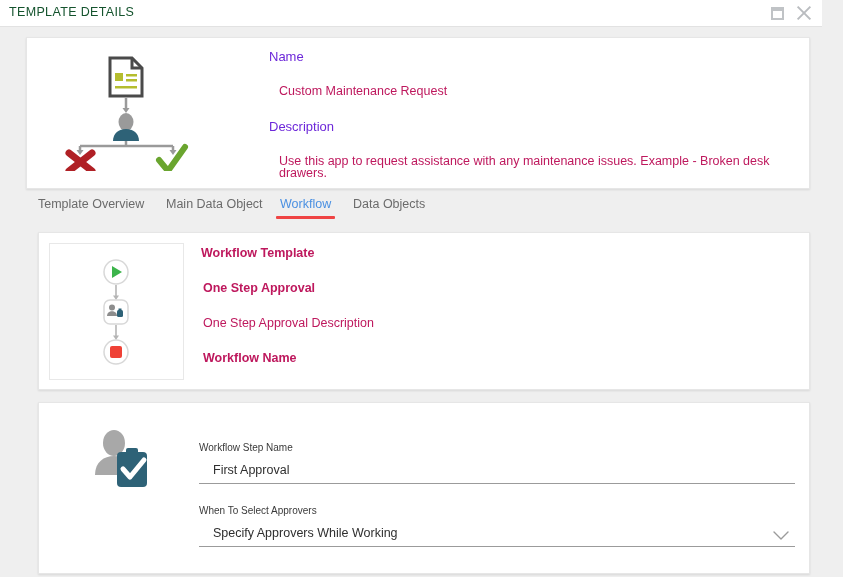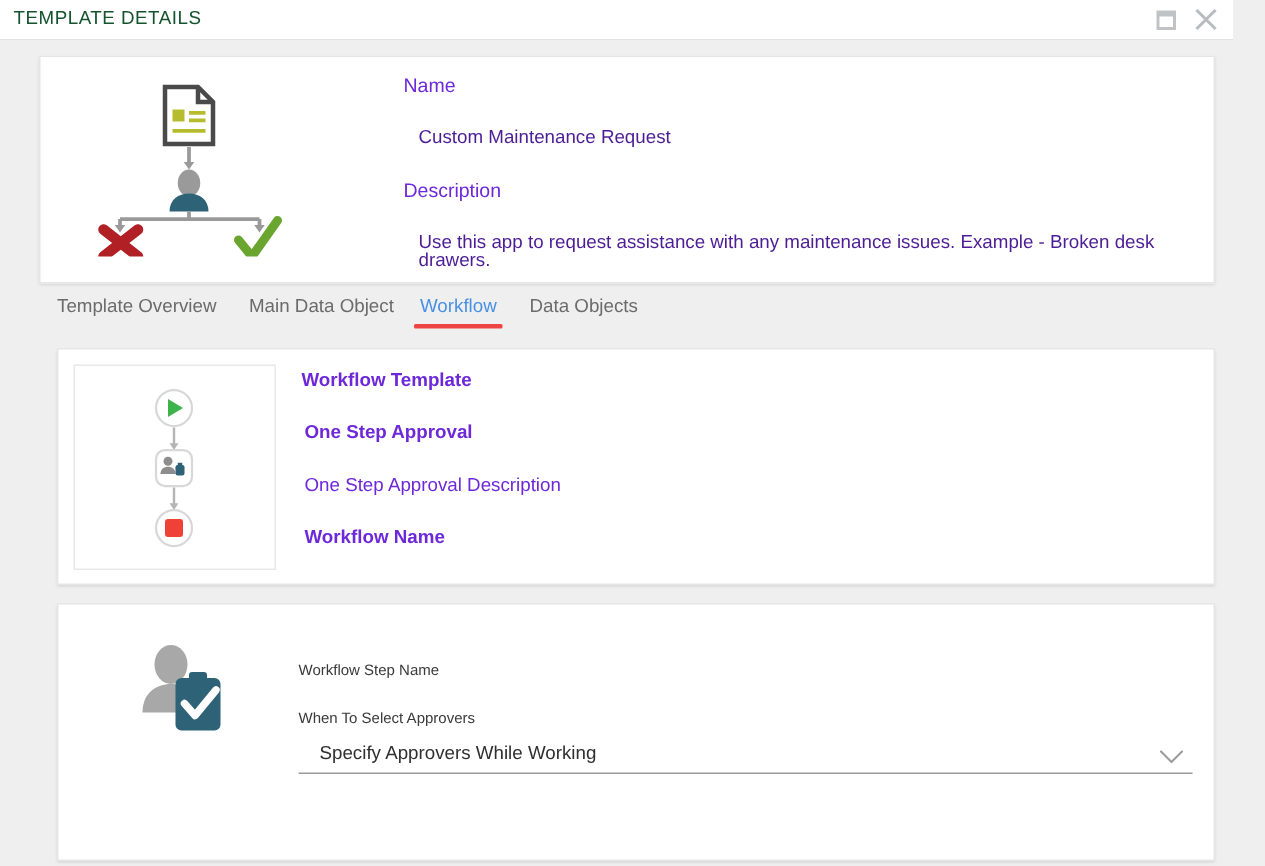--- a/index.html
+++ b/index.html
@@ -99,21 +99,21 @@
     left: 242px; top: 12px;
     right: 12px;
   }
   .field-label {
     font-size: 13px;
     color: #6d28d9;
     line-height: 1;
   }
   .field-value {
     font-size: 12.5px;
-    color: #4c1d95;
+    color: #be185d;
     line-height: 1;
   }
   .info-fields .field-label { margin-left: 0; }
   .row-name-label  { margin-top: 0px; }
   .row-name-value  { margin-top: 22px; margin-left: 10px; }
   .row-desc-label  { margin-top: 22px; margin-left: 10px; }
   .row-desc-value  { margin-top: 22px; margin-left: 10px; }
 
   
   .tabbar {
@@ -155,21 +155,21 @@
     left: 10px; top: 10px;
     width: 135px; height: 137px;
     border: 1px solid #e8e8e8;
     background: #ffffff;
     box-sizing: border-box;
   }
   .wf-text {
     position: absolute;
     left: 162px; top: 14px;
   }
-  .wf-line { font-size: 12.5px; color: #6d28d9; line-height: 1; }
+  .wf-line { font-size: 12.5px; color: #be185d; line-height: 1; }
   .wf-line.b { font-weight: bold; }
   .wf-l0 { margin-top: 0px; }
   .wf-l1 { margin-top: 22px; margin-left: 2px; }
   .wf-l2 { margin-top: 23px; margin-left: 2px; }
   .wf-l3 { margin-top: 22px; margin-left: 2px; }
 
   
   .card-wf-step {
     left: 38px; top: 375px;
     width: 772px; height: 172px;
@@ -319,20 +319,21 @@
           <ellipse cx="25" cy="15" rx="11" ry="13" fill="#a8a8a8"></ellipse>
           <path d="M6 47 c0 -13 9 -19 19 -19 c10 0 19 6 19 19 z" fill="#a8a8a8"></path>
           <rect x="28" y="24" width="30" height="35" rx="4" ry="4" fill="#2e6277"></rect>
           <rect x="37" y="20" width="12" height="7" rx="2" ry="2" fill="#2e6277"></rect>
           <path d="M34 41 l7 8 l14 -17" fill="none" stroke="#ffffff" stroke-width="5" stroke-linecap="round" stroke-linejoin="round"></path>
         </svg>
       </div>
 
       <div class="step-fields">
         <div class="step-label">Workflow Step Name</div>
+        <div class="step-input" placeholder="Workflow Step Name">First Approval</div>
 
         <div class="step-label step-label-2">When To Select Approvers</div>
         <div class="step-input">
           <span>Specify Approvers While Working</span>
           <span class="select-chevron">
             <svg width="16" height="9" viewBox="0 0 16 9" xmlns="http://www.w3.org/2000/svg">
               <path d="M1 1 L8 8 L15 1" fill="none" stroke="#9b9b9b" stroke-width="1.4" stroke-linecap="round" stroke-linejoin="round"></path>
             </svg>
           </span>
         </div>

